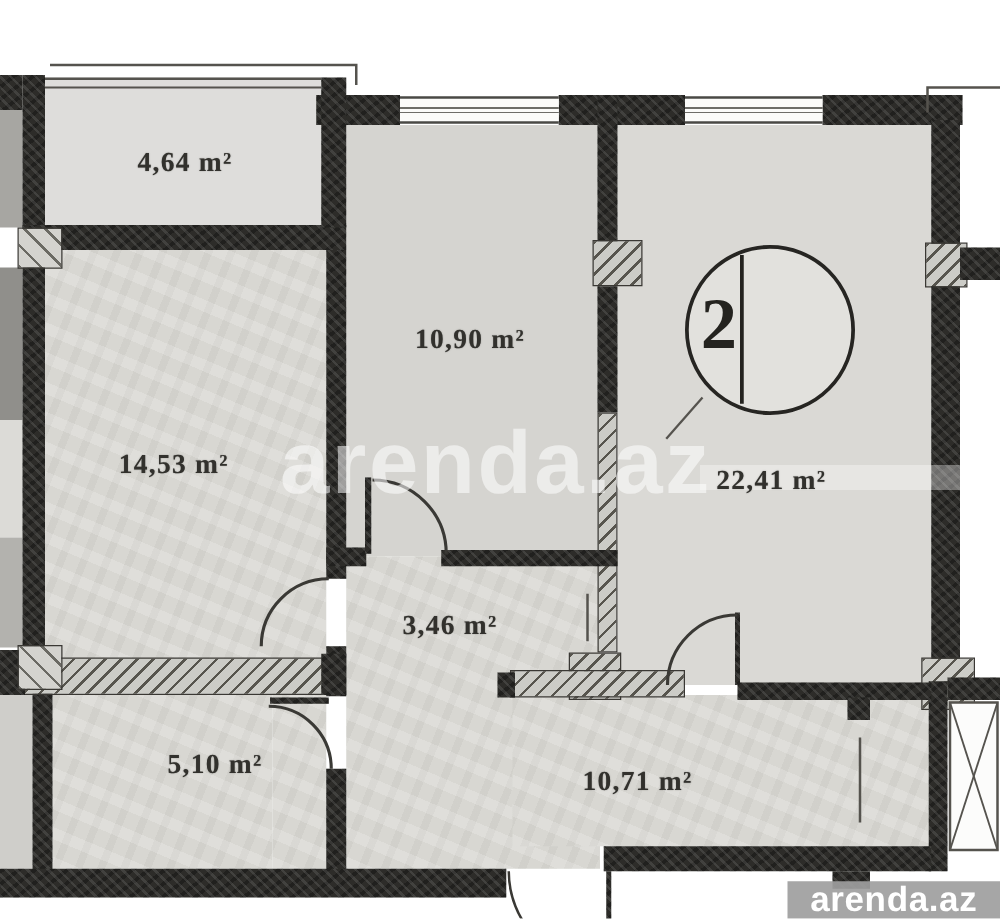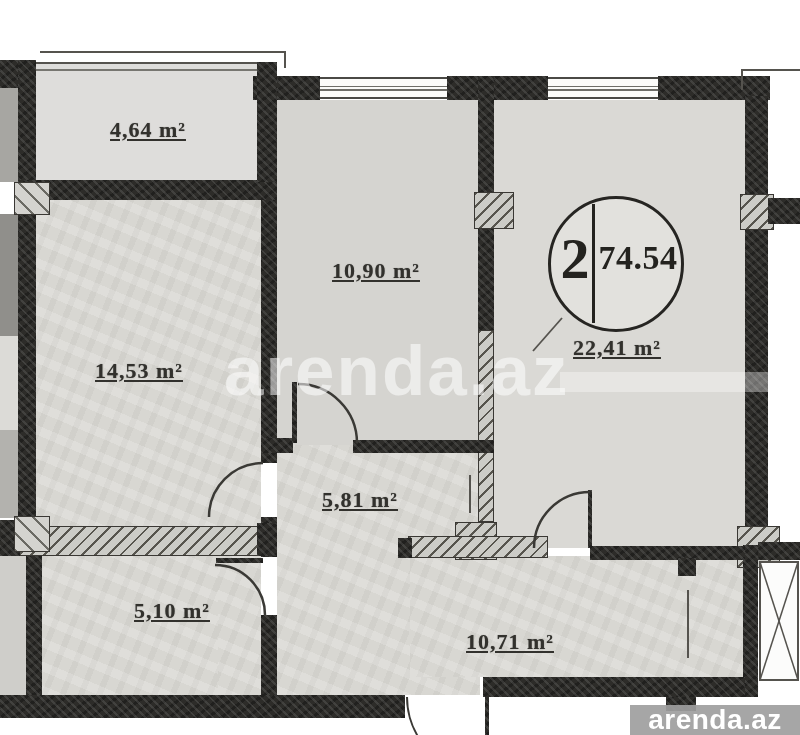--- a/index.html
+++ b/index.html
@@ -11,21 +11,21 @@
                          repeating-linear-gradient(112deg,rgba(120,118,112,.07) 0 6px,rgba(0,0,0,0) 6px 17px);}
   .wall{position:absolute;background:#2d2c29;
         background-image:repeating-linear-gradient(45deg,rgba(255,255,255,.10) 0 2px,rgba(0,0,0,0) 2px 6px),
                          repeating-linear-gradient(-38deg,rgba(0,0,0,.28) 0 3px,rgba(0,0,0,0) 3px 8px);}
   .hatch{position:absolute;background:repeating-linear-gradient(135deg,#57554e 0 2px,#ccccc7 2px 9px);
          border:1.5px solid #3a3834;box-sizing:border-box;}
   .win{position:absolute;background:linear-gradient(#fbfbf9 0 38%,#6e6d68 38% 45%,#fbfbf9 45% 57%,#6e6d68 57% 64%,#fbfbf9 64% 100%);
        border-top:2px solid #4a4945;border-bottom:2px solid #4a4945;box-sizing:border-box;}
   .lbl{position:absolute;transform:translate(-50%,-50%);white-space:nowrap;
        font-weight:700;font-size:22px;letter-spacing:1px;color:#32312d;
-       text-shadow:0 0 1px rgba(50,49,45,.55);text-decoration:underline;}
+       text-shadow:0 0 1px rgba(50,49,45,.55);}
   .badge{position:absolute;left:548px;top:196px;width:136px;height:136px;border-radius:50%;
          border:3.5px solid #262522;background:rgba(236,235,231,.45);box-sizing:border-box;}
   .badge-num{position:absolute;left:6px;top:26px;width:36px;text-align:center;
              font-weight:700;font-size:58px;color:#24231f;}
   .badge-div{position:absolute;left:41px;top:5px;width:3px;height:119px;background:#24231f;}
   .badge-area{position:absolute;left:46px;top:40px;width:82px;text-align:center;
               font-weight:700;font-size:34px;letter-spacing:.5px;color:#24231f;}
   .wm-center{position:absolute;left:224px;top:330px;font-family:"Liberation Sans",sans-serif;
              font-weight:700;font-size:71px;letter-spacing:2px;color:rgba(255,255,255,.55);}
   .wm-corner{position:absolute;right:0;bottom:0;width:170px;height:30px;background:rgba(158,158,158,.92);
@@ -130,27 +130,26 @@
     <path d="M688,590 L688,658" fill="none" stroke="#55534e" stroke-width="2"></path>
 
     <rect x="760" y="562" width="38" height="118" fill="#fcfcfb" stroke="#55534e" stroke-width="2"></rect>
     <path d="M760,562 L798,680" fill="none" stroke="#55534e" stroke-width="1.5"></path>
     <path d="M798,562 L760,680" fill="none" stroke="#55534e" stroke-width="1.5"></path>
   </svg>
 
   <div class="lbl" style="left:148px;top:130px;">4,64 m²</div>
   <div class="lbl" style="left:376px;top:271px;">10,90 m²</div>
   <div class="lbl" style="left:139px;top:371px;">14,53 m²</div>
-  <div class="lbl" style="left:617px;top:348px;">22,41 m²</div>
-  <div class="lbl" style="left:360px;top:500px;">5,81 m²</div>
+  <div class="lbl" style="left:617px;top:384px;">22,41 m²</div>
+  <div class="lbl" style="left:360px;top:500px;">3,46 m²</div>
   <div class="lbl" style="left:172px;top:611px;">5,10 m²</div>
-  <div class="lbl" style="left:510px;top:642px;">10,71 m²</div>
+  <div class="lbl" style="left:510px;top:625px;">10,71 m²</div>
 
   <div class="badge">
     <span class="badge-num">2</span>
     <div class="badge-div"></div>
-    <span class="badge-area">74.54</span>
   </div>
 
   <div class="wm-center">arenda.az</div>
   <div class="wm-corner">arenda.az</div>
 
 </div>
 
 </body></html>

